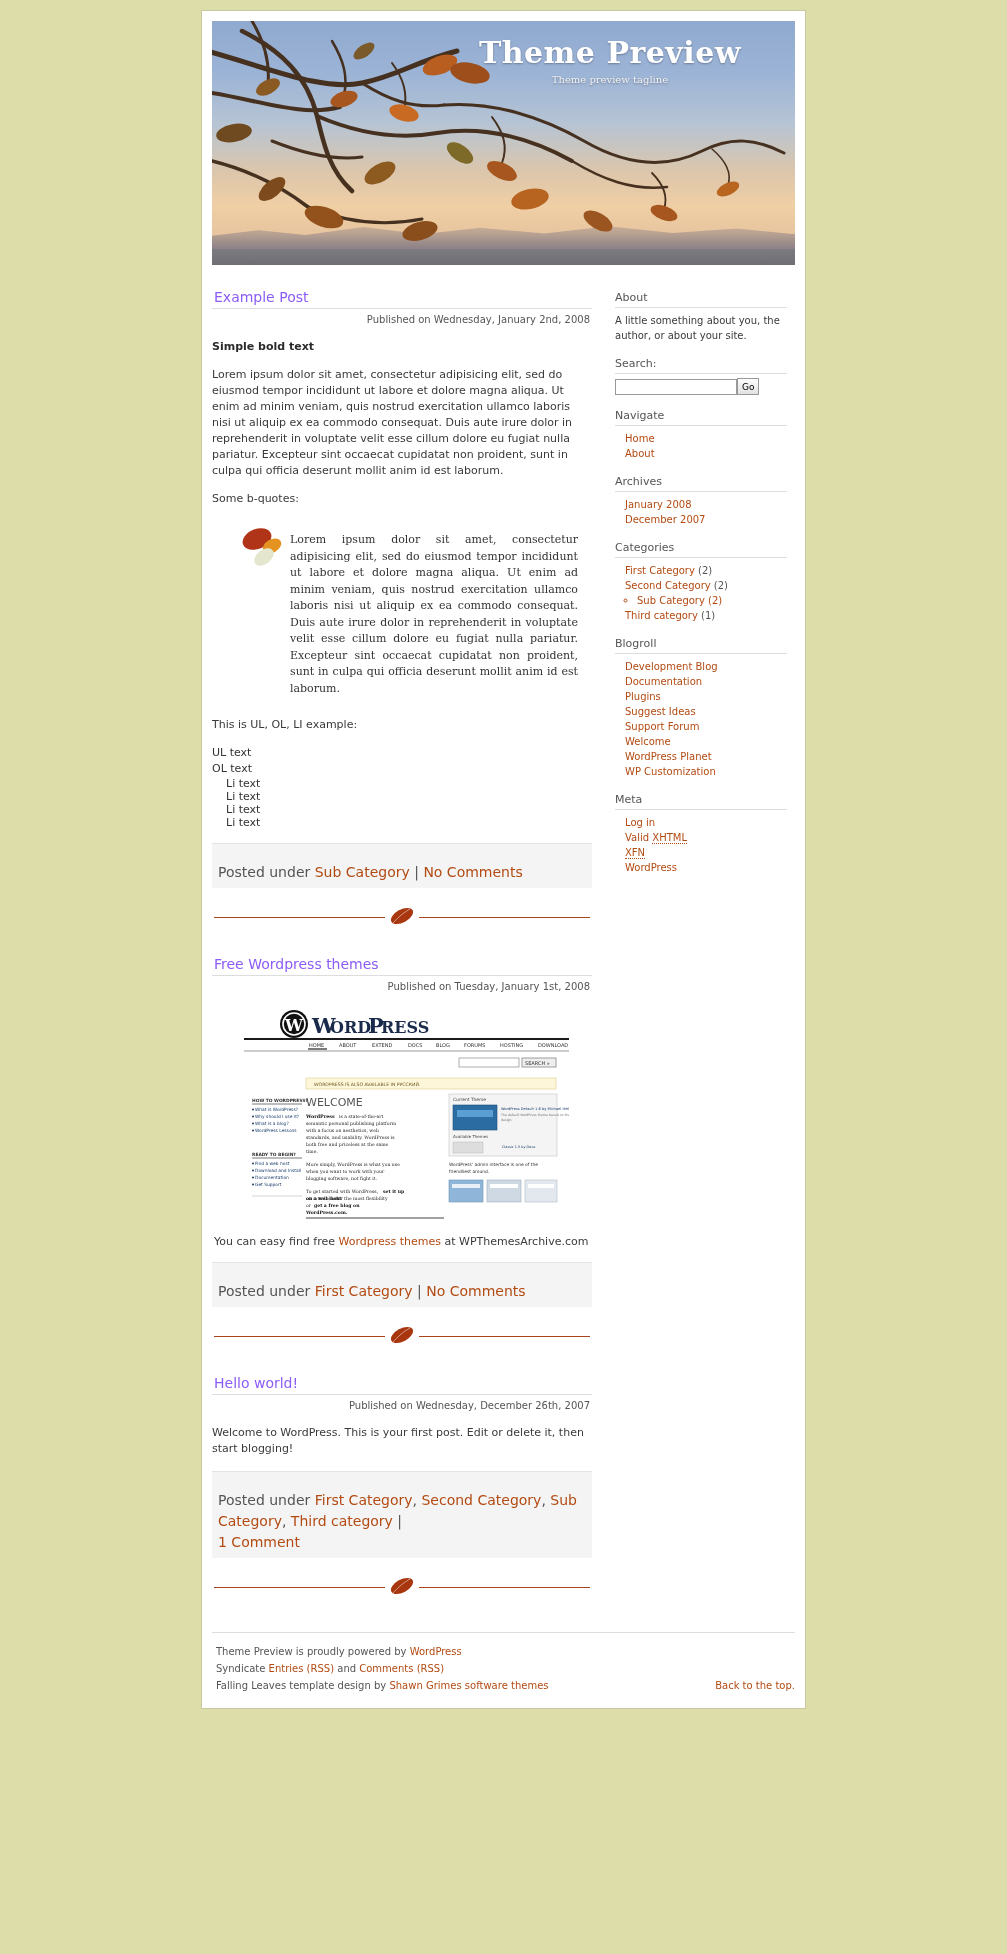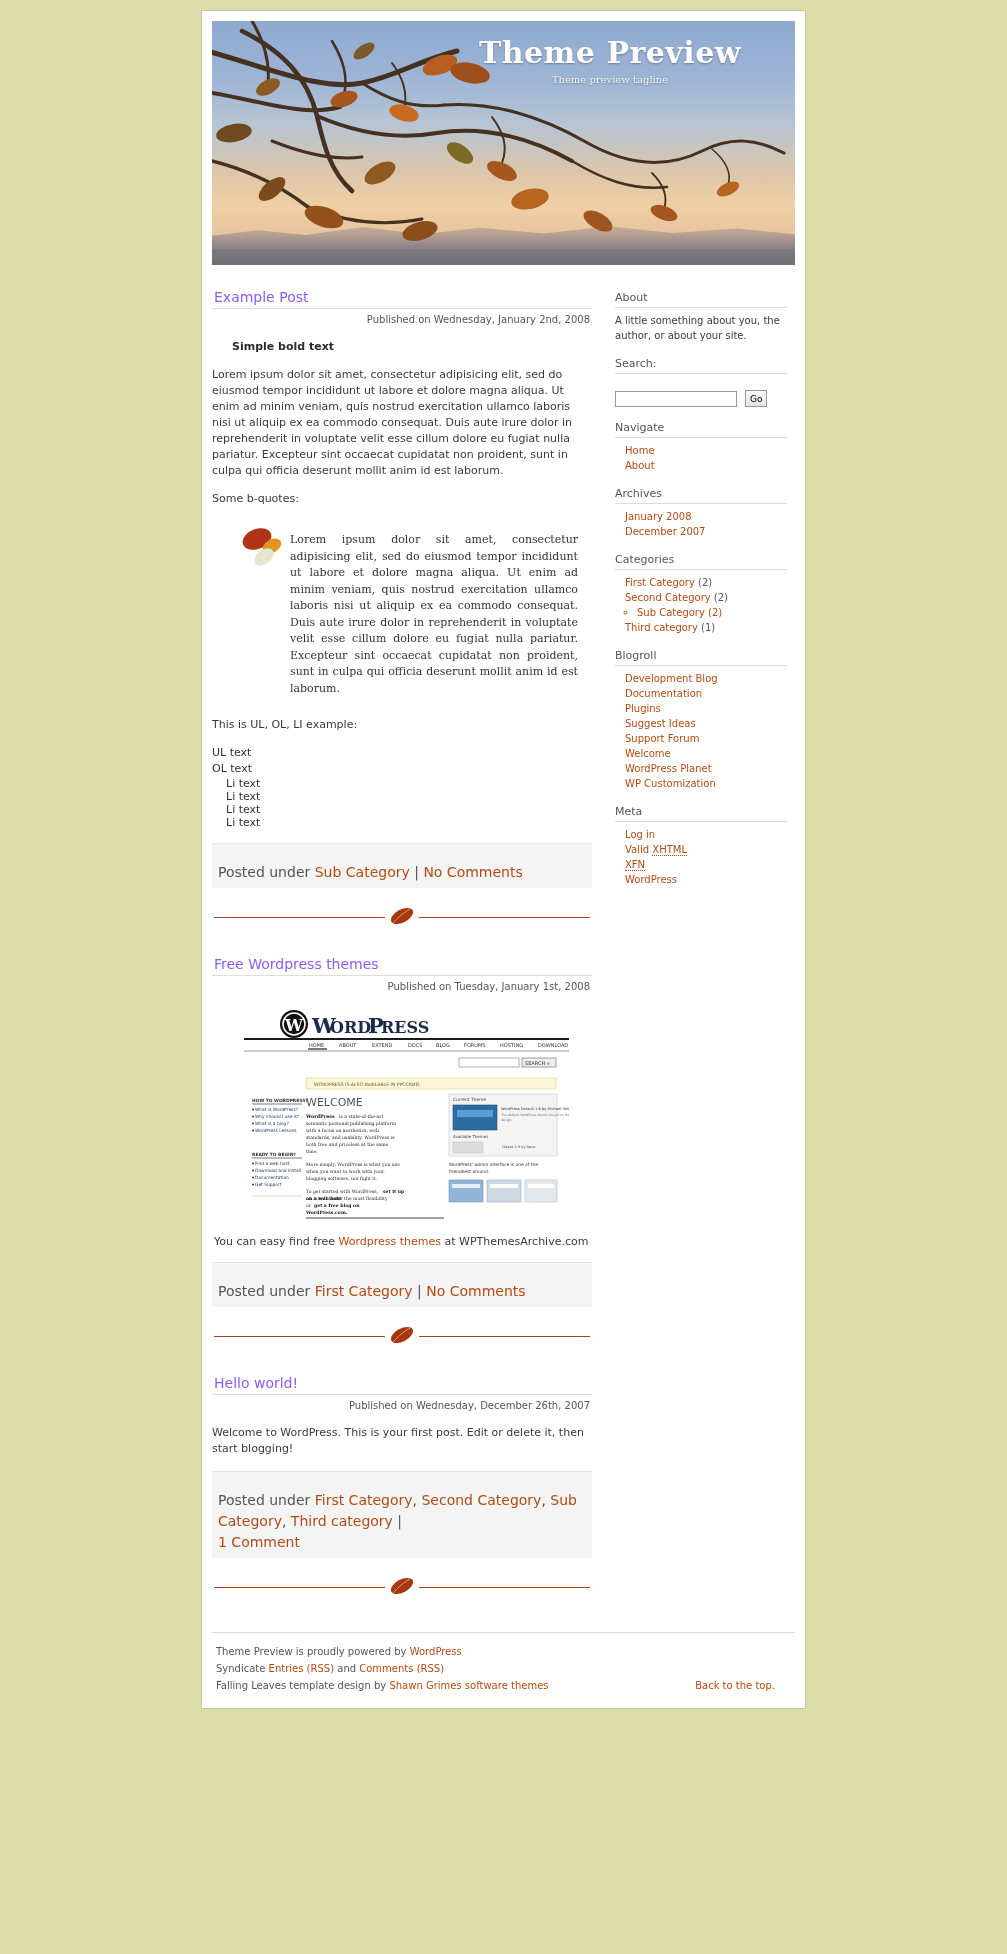--- a/index.html
+++ b/index.html
@@ -84,21 +84,21 @@
   .post-title a { color: #8b5cf6; text-decoration: none; }
   .post-date {
     border-top: 1px solid #dddddd;
     text-align: right;
     font-size: 10px;
     color: #555555;
     padding: 5px 2px 0 0;
     margin-bottom: 14px;
   }
   .post-body p { margin: 0 0 12px 0; line-height: 1.45; color: #3a3a3a; }
-  .post-body p.boldline { font-weight: bold; color: #2b2b2b; font-size: 11px; margin-bottom: 12px; margin-left: 20px; }
+  .post-body p.boldline { font-weight: bold; color: #2b2b2b; font-size: 11px; margin-bottom: 12px; }
   .post-body .lead { text-align: left; }
 
   blockquote {
     margin: 0 8px 14px 20px;
     padding: 14px 6px 6px 58px;
     font-family: "DejaVu Serif", "Liberation Serif", serif;
     font-size: 11px;
     line-height: 1.5;
     text-align: justify;
     color: #333;
@@ -155,21 +155,21 @@
     font-size: 11px; font-weight: normal; color: #555555;
     margin: 0 0 2px 0; padding: 0 0 3px 0;
     border-bottom: 1px solid #dddddd;
   }
   .widget p { margin: 6px 0 0 0; font-size: 10px; line-height: 1.45; color: #3a3a3a; }
   .widget ul { list-style: none; margin: 5px 0 0 0; padding-left: 10px; }
   .widget ul li { font-size: 10px; line-height: 1.5; color: #555; }
   .widget ul li a { color: #b34a12; text-decoration: none; }
   .widget ul ul { padding-left: 12px; margin: 0; list-style: circle; }
   .widget ul ul li { list-style: circle; color:#b34a12; }
-  .searchbox { margin-top: 16px; display: flex; gap: 8px; align-items: center; }
+  .searchbox { margin-top: 4px; display: flex; gap: 0; align-items: center; }
   .searchbox input[type=text] {
     width: 122px; height: 16px; border: 1px solid #999999;
     font-size: 10px; padding: 0 2px; font-family: "DejaVu Sans", sans-serif;
   }
   .searchbox button {
     height: 17px; font-size: 9px; border: 1px solid #999;
     background: linear-gradient(to bottom,#fdfdfd,#e2e2e2);
     padding: 0 4px; cursor: pointer;
     font-family: "DejaVu Sans", sans-serif;
   }
@@ -179,21 +179,21 @@
   #footer {
     border-top: 1px solid #dddddd;
     margin-top: 6px;
     padding: 10px 4px 14px 4px;
     font-size: 10px;
     color: #555555;
     position: relative;
     line-height: 1.7;
   }
   #footer a { color: #b34a12; text-decoration: none; }
-  #backtotop { position: absolute; right: 20px; bottom: 14px; }
+  #backtotop { position: absolute; right: 0; bottom: 14px; }
 </style>
 </head>
 <body>
 
 <div id="page-wrap">
 <div id="container">
 
   <div id="header">
     <div class="hdr-sky"></div>
     <div class="hdr-mtn"></div>

